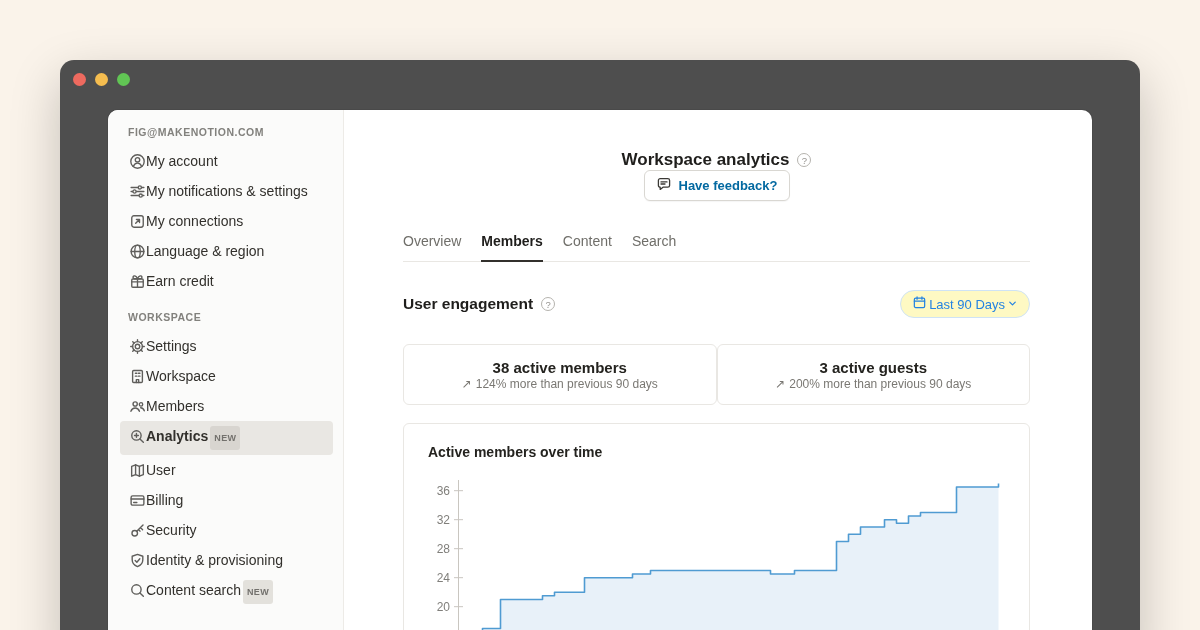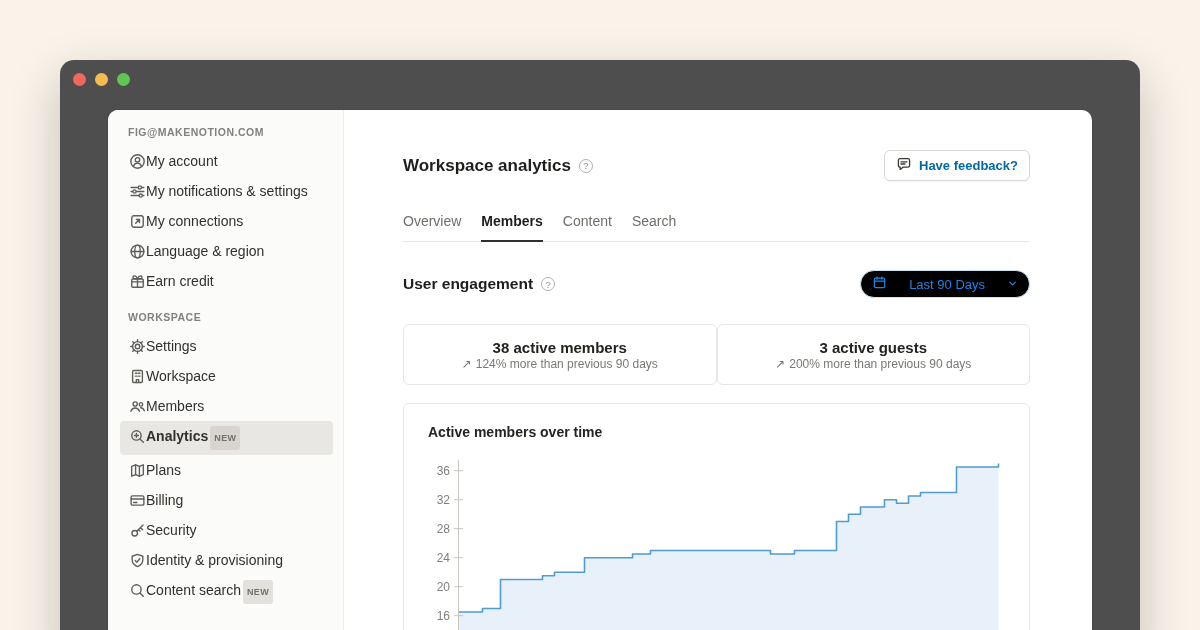--- a/index.html
+++ b/index.html
@@ -29,39 +29,39 @@
               justify-content:center; margin-top:1px; }
   .item.selected { background:#e9e7e3; font-weight:700; }
   .badge { font-size:9px; font-weight:700; letter-spacing:.4px; color:#73716d;
            background:#e3e1dc; border-radius:3px; padding:2px 4px; margin-left:2px;
            align-self:center; }
   .item.selected .badge { background:#d8d5d0; }
   svg.glyph { stroke:#5f5e5b; stroke-width:1.3; fill:none; stroke-linecap:round; stroke-linejoin:round; }
 
   
   .main { flex:1; padding:40px 64px 0 59px; }
-  .header-row { display:flex; align-items:center; justify-content:space-between; }
+  .header-row { display:flex; align-items:center; justify-content:space-between;flex-direction:column; }
   .title-wrap { display:flex; align-items:center; gap:8px; }
   .page-title { font-size:17px; font-weight:700; color:#1f1e1c; }
   .help { width:14px; height:14px; border:1px solid #b5b3ae; border-radius:50%;
           font-size:9.5px; color:#93918d; display:inline-flex; align-items:center;
           justify-content:center; cursor:pointer; }
   .feedback-btn { display:flex; align-items:center; gap:7px; border:1px solid #d9d7d2;
                   border-radius:6px; padding:5px 11px; font-size:13px; font-weight:700;
                   color:#0369a1; background:#fff; cursor:pointer;
                   box-shadow:0 1px 1px rgba(0,0,0,.04); }
 
   .tabs { display:flex; gap:20px; margin-top:32px; border-bottom:1px solid #e9e7e3; }
   .tab { font-size:14px; color:#6f6e69; padding-bottom:11px; cursor:pointer; }
   .tab.selected { color:#1f1e1c; font-weight:700; border-bottom:2px solid #32302c; margin-bottom:-1px; }
 
   .engage-row { display:flex; align-items:center; justify-content:space-between; margin-top:28px; }
   .engage-title-wrap { display:flex; align-items:center; gap:8px; }
   .section-title { font-size:15.5px; font-weight:700; color:#1f1e1c; }
-  .date-pill { display:flex; align-items:center; gap:22px; background:#000000;
+  .date-pill { display:flex; align-items:center; gap:2px; background:#fef9c3;
                border:1px solid #cfe3f5; border-radius:14px; padding:4px 11px;
                color:#2383e2; font-size:13px; font-weight:500; cursor:pointer; }
 
   .stats { display:flex; gap:0; margin-top:26px; }
   .stat-card { flex:1; border:1px solid #e9e7e3; border-radius:6px; text-align:center;
                padding:14px 0 13px; background:#fff; }
   .stat-value { font-size:15px; font-weight:700; color:#24231f; }
   .stat-change { margin-top:1px; font-size:12px; color:#7a7873; }
   .stat-change .arrow { margin-right:4px; }
 
@@ -185,21 +185,21 @@
         <span class="badge">NEW</span>
       </div>
 
       <div class="item">
         <span class="ic">
           <svg class="glyph" width="17" height="17" viewBox="0 0 16 16">
               <path d="M2.5 4.2l3.7-1.6 3.6 1.6 3.7-1.6v9.2l-3.7 1.6-3.6-1.6-3.7 1.6z"></path>
               <path d="M6.2 2.6v9.2M9.8 4.2v9.2"></path>
             </svg>
         </span>
-        <span class="label">Plans</span>
+        <span class="label">User</span>
       </div>
 
       <div class="item">
         <span class="ic">
           <svg class="glyph" width="17" height="17" viewBox="0 0 16 16">
               <rect x="2" y="3.6" width="12" height="8.8" rx="1.4"></rect>
               <path d="M2 6.6h12M4.4 9.9h3"></path>
             </svg>
         </span>
         <span class="label">Billing</span>

